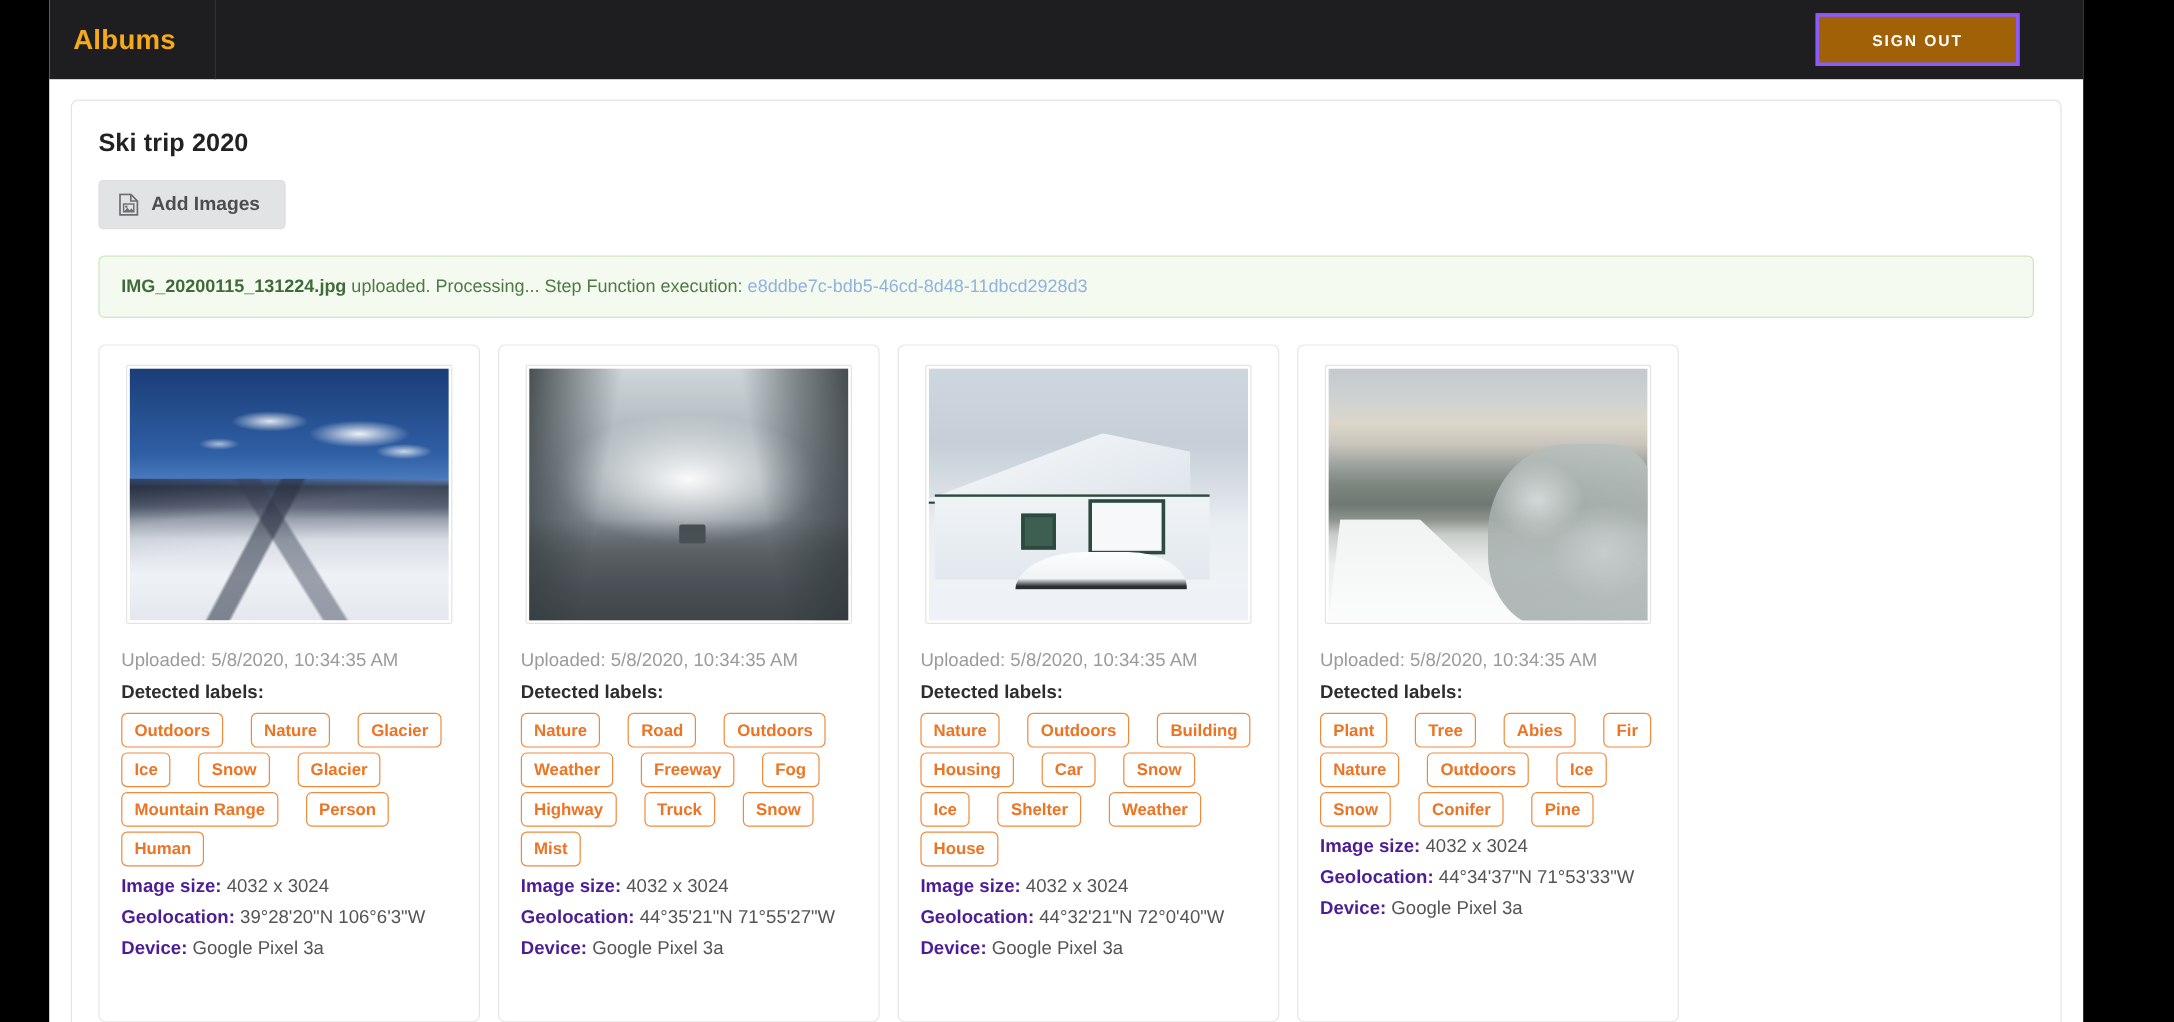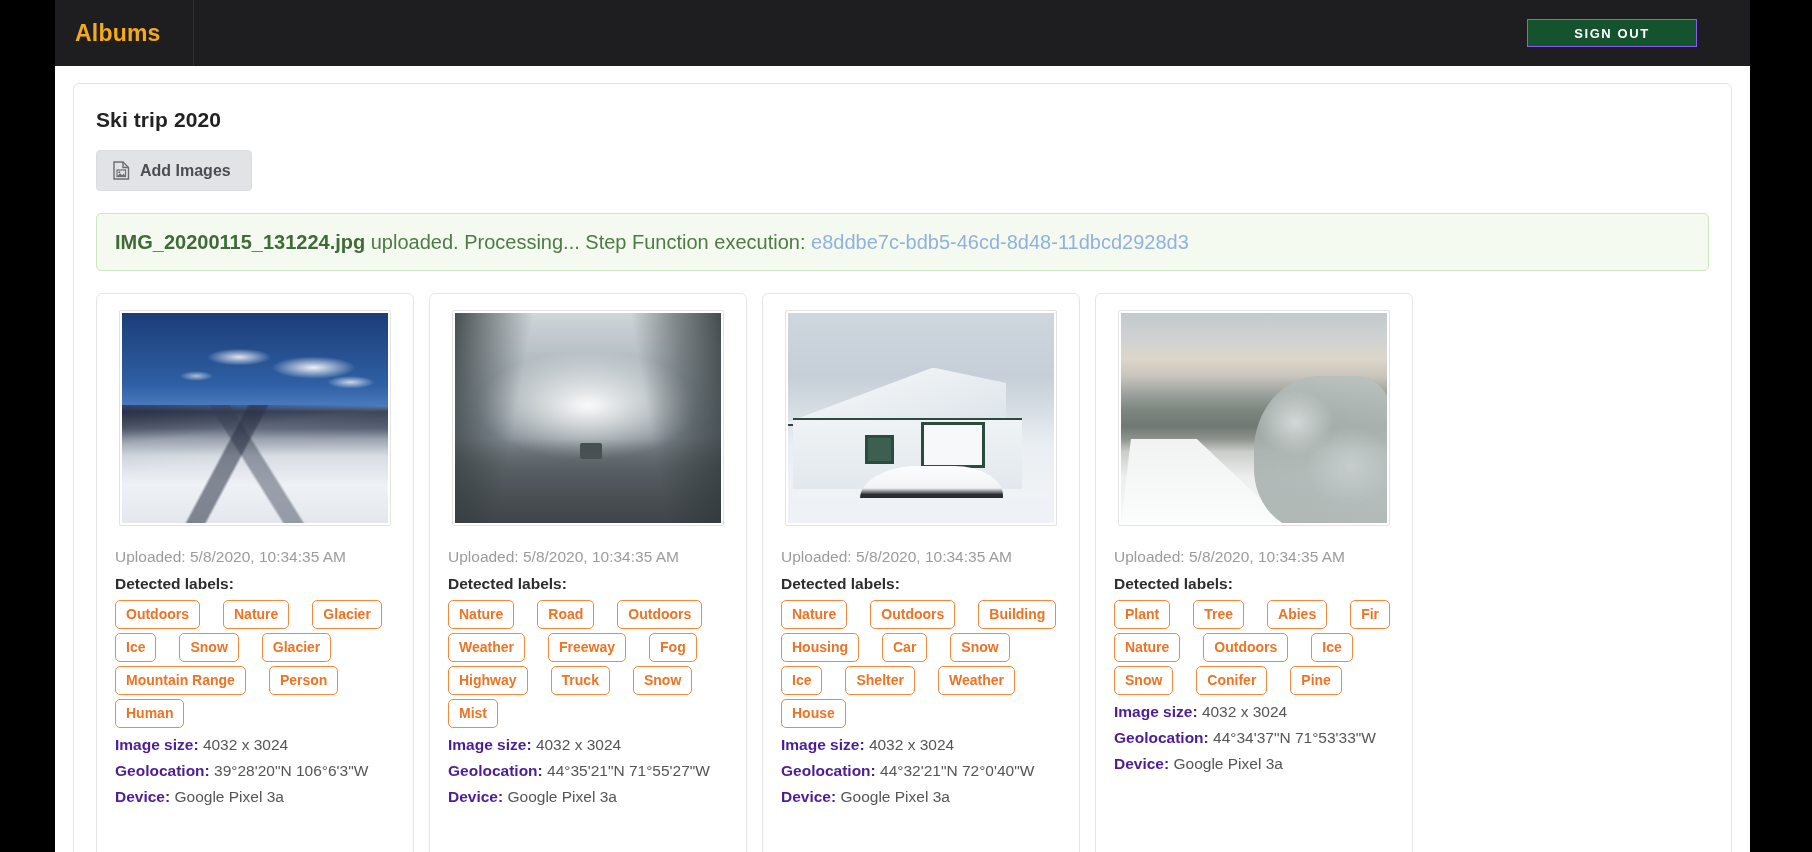--- a/index.html
+++ b/index.html
@@ -4,21 +4,21 @@
 <style>
   * { box-sizing: border-box; margin: 0; padding: 0; }
   html, body {
     width: 1812px; height: 852px;
     background: #000;
     font-family: "Liberation Sans", sans-serif;
     overflow: hidden;
   }
   .viewport {
     position: absolute;
-    left: 55px; top: 0;
+    left: 41px; top: 0;
     width: 1695px; height: 852px;
     background: #ffffff;
     overflow: hidden;
   }
 
   
   .navbar {
     height: 66px;
     background: #1e1e20;
     display: flex;
@@ -35,28 +35,28 @@
     font-size: 23px;
     font-weight: bold;
     letter-spacing: .2px;
   }
   .nav-spacer { flex: 1; }
   .signout-wrap {
     display: flex; align-items: center;
     padding-right: 53px;
   }
   .signout-btn {
-    background: #14532d;
-    border: 1px solid #8b5cf6;
+    background: #a16207;
+    border: 3px solid #8b5cf6;
     color: #ffffff;
     font-size: 13px;
     font-weight: 600;
     letter-spacing: 1.6px;
     width: 170px;
-    height: 28px;
+    height: 44px;
     cursor: pointer;
     font-family: "Liberation Sans", sans-serif;
   }
 
   
   .page-card {
     position: absolute;
     left: 18px; top: 83px;
     width: 1659px;
     height: 790px;
@@ -90,21 +90,21 @@
   .add-images-btn svg { display: block; }
 
   
   .alert {
     margin-top: 22px;
     background: #f4faf0;
     border: 1px solid #cfe4c0;
     border-radius: 5px;
     padding: 15px 18px;
     color: #4f7a46;
-    font-size: 20px;
+    font-size: 15px;
     line-height: 1.3;
   }
   .alert b { color: #3f6b38; font-weight: bold; }
   .alert a { color: #8fb3dd; text-decoration: none; }
 
   
   .grid {
     margin-top: 22px;
     display: flex;
     gap: 15px;

